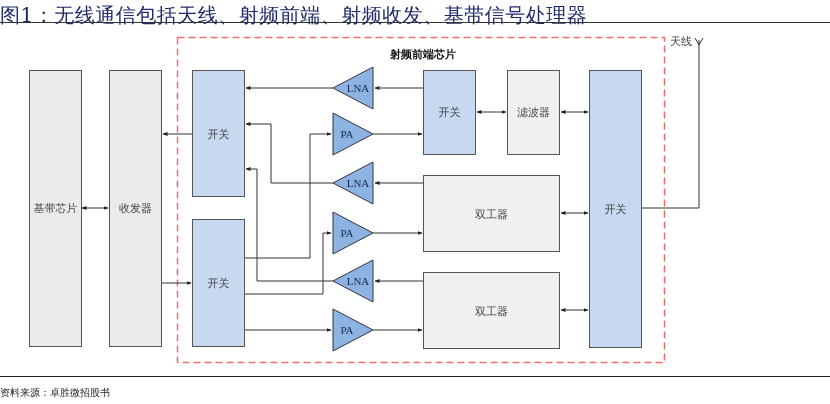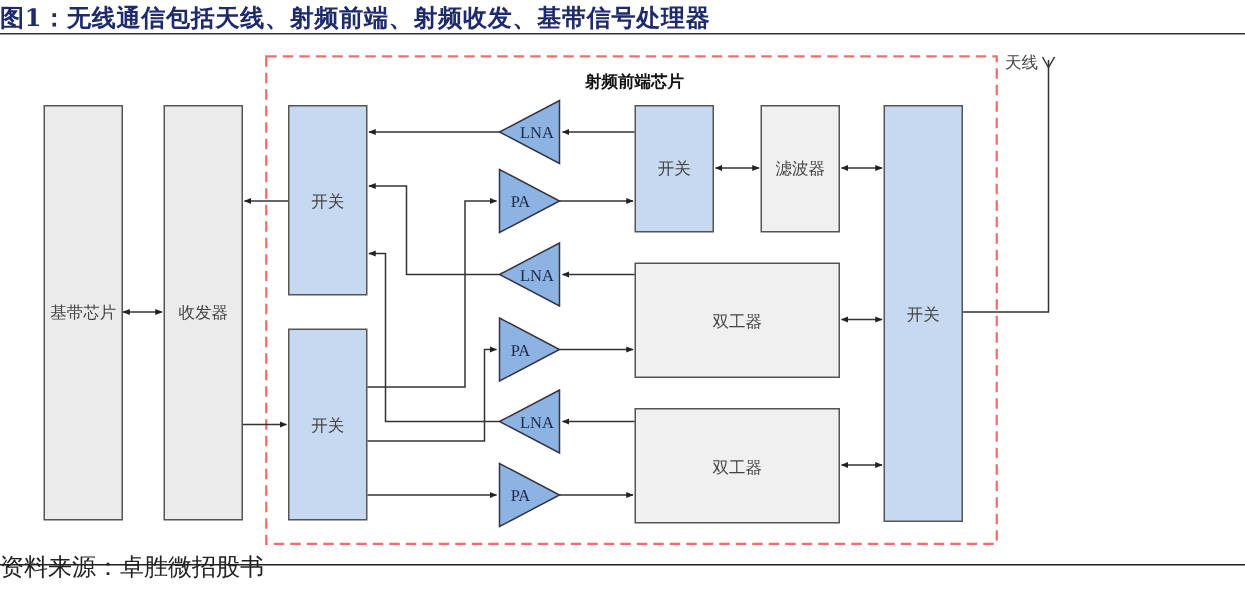--- a/index.html
+++ b/index.html
@@ -1,20 +1,20 @@
 <!DOCTYPE html>
 <html><head>
   <meta charset="utf-8">
   <style>
     html, body { margin: 0; padding: 0; background: #ffffff; }
     body { width: 830px; height: 404px; position: relative; overflow: hidden; font-family: "DejaVu Serif", serif; }
-    .title { position: absolute; left: 0; top: 2px; height: 20px; font-size: 16px; font-weight: bold; color: #1f2a6b; white-space: nowrap; letter-spacing: 0.5px; }
+    .title { position: absolute; left: 0; top: 2px; height: 20px; font-size: 20px; font-weight: normal; color: #1f2a6b; white-space: nowrap; letter-spacing: 0.5px; }
     .title-rule { position: absolute; left: 0; top: 22px; width: 830px; height: 1px; background: #333; }
     .footer-rule { position: absolute; left: 0; top: 376px; width: 830px; height: 1px; background: #222; }
-    .source { position: absolute; left: 0; top: 368px; font-size: 16px; color: #222; white-space: nowrap; }
+    .source { position: absolute; left: 0; top: 386px; font-size: 10px; color: #222; white-space: nowrap; }
     svg { position: absolute; left: 0; top: 0; }
     .lbl { font-family: "DejaVu Serif", serif; font-size: 11px; fill: #444; }
     .amp { font-family: "Liberation Serif", serif; font-size: 11px; fill: #1a2a4a; }
     .chip-title { font-family: "DejaVu Sans", sans-serif; font-size: 11px; font-weight: bold; fill: #111; }
   </style>
 </head>
 <body>
 
 <div class="title">图1：无线通信包括天线、射频前端、射频收发、基带信号处理器</div>
 <div class="title-rule"></div>

